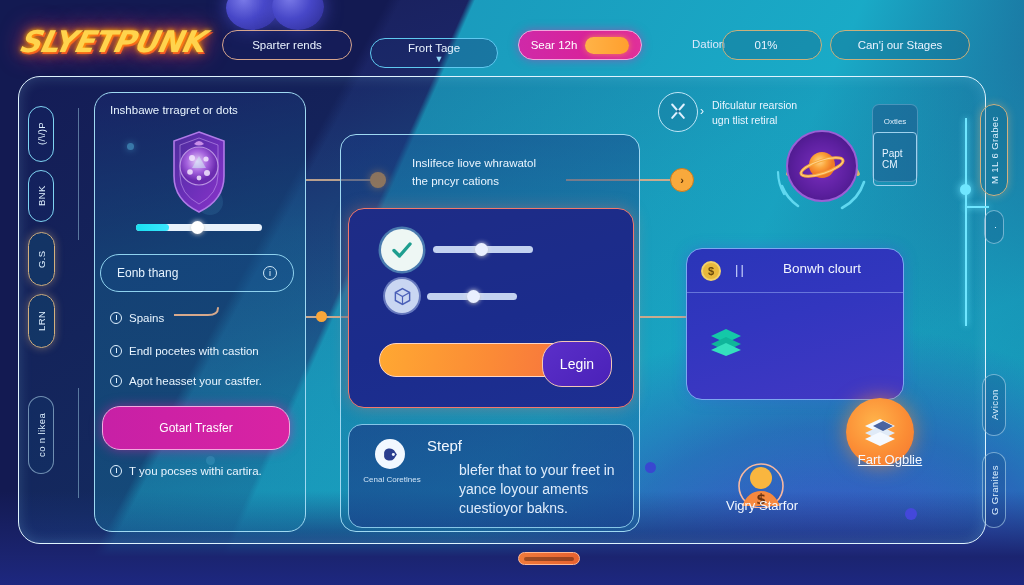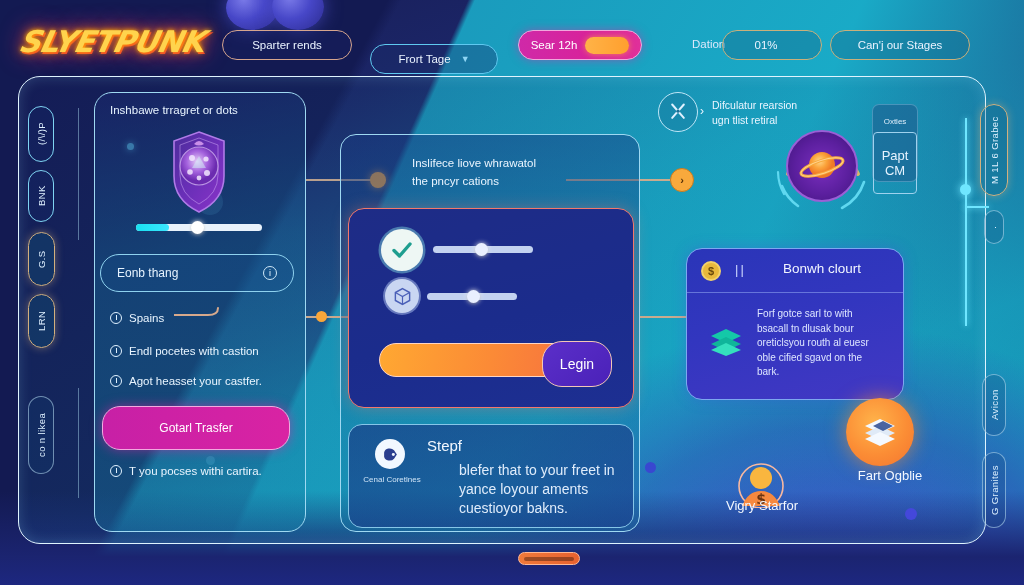--- a/index.html
+++ b/index.html
@@ -224,22 +224,22 @@
     display: flex; align-items: center; justify-content: center;
   }
 
   .note-card {
     position: absolute; left: 872px; top: 104px; width: 46px; height: 78px;
     border-radius: 7px; background: rgba(30,90,140,.55);
     border: 1px solid rgba(160,215,240,.35);
     display: flex; flex-direction: column; align-items: center; padding-top: 8px;
   }
   .note-label { font-size: 8px; color: #dfeefb; margin-top: 4px; }
-  .note-btn { margin-top: 6px; font-size: 13px; color: #e6f3ff;
-    border: 1px solid #9fd2ee; border-radius: 4px; padding: 15px 8px; text-align: center; }
+  .note-btn { margin-top: 6px; font-size: 10px; color: #e6f3ff;
+    border: 1px solid #9fd2ee; border-radius: 4px; padding: 15px 8px; }
 
   .info-card {
     position: absolute; left: 686px; top: 248px; width: 218px; height: 152px;
     border-radius: 16px; border: 1.2px solid #7da8f0;
     background: linear-gradient(165deg, #2a35b8 0%, #3236bf 45%, #4238c4 100%);
     box-shadow: 0 0 14px rgba(70,80,220,.35);
   }
   .info-head { position: absolute; left: 0; top: 0; width: 100%; height: 44px;
     border-bottom: 1px solid rgba(170,195,255,.45); }
   .coin-ico { position: absolute; left: 14px; top: 12px; width: 20px; height: 20px;
@@ -252,22 +252,22 @@
   .info-body { position: absolute; left: 70px; top: 58px; width: 128px;
     font-size: 10px; color: #dde5ff; line-height: 1.45; }
 
   .coin-big {
     position: absolute; left: 846px; top: 398px; width: 68px; height: 68px;
     border-radius: 50%;
     background: radial-gradient(circle at 42% 36%, #ffb34a 0%, #fb8d35 55%, #f4742f 100%);
     box-shadow: 0 0 20px rgba(250,145,55,.6);
     display: flex; align-items: center; justify-content: center;
   }
-  .coin-big-label { position: absolute; left: 830px; top: 468px; width: 120px;
-    text-align: center; font-size: 13px; color: #f3f8ff; }
+  .coin-big-label { position: absolute; left: 830px; top: 452px; width: 120px;
+    text-align: center; font-size: 13px; color: #f3f8ff; text-decoration: underline; }
 
   .user-ico { position: absolute; left: 730px; top: 462px; width: 62px; height: 44px; }
   .user-label { position: absolute; left: 700px; top: 498px; width: 124px;
     text-align: center; font-size: 13px; color: #f3f8ff; }
 
   .bottom-handle {
     position: absolute; left: 518px; top: 552px; width: 62px; height: 13px;
     border-radius: 7px;
     background: linear-gradient(90deg, #f07a3a, #e8622f);
     border: 1.4px solid #ffb894;
@@ -305,21 +305,21 @@
   <div class="dot-deco" style="left:206px;top:456px;width:9px;height:9px;background:rgba(120,200,235,.35);"></div>
 
   <div class="header">
     <div class="logo">SLYETPUNK</div>
     <div class="logo-slash"></div>
 
     <div class="pill pill-outline-warm" style="left:222px;top:30px;width:130px;">
       <span>Sparter rends</span>
     </div>
 
-    <div class="pill pill-outline-cyan" style="left:370px;top:44px;width:128px;">
+    <div class="pill pill-outline-cyan" style="left:370px;top:38px;width:128px;flex-direction:column;">
       <span>Frort Tage</span>
       <span class="chev">▼</span>
     </div>
 
     <div class="pill pill-magenta" style="left:518px;top:30px;width:124px;">
       <span>Sear 12h</span>
       <span class="knob"></span>
     </div>
 
     <div class="hdr-plain" style="left:692px;top:38px;">Dation</div>
@@ -549,21 +549,20 @@
     <div class="coin-ico">$</div>
     <div class="info-bars">||</div>
     <div class="info-title">Bonwh clourt</div>
     <div class="stack-ico">
       <svg width="34" height="30" viewBox="0 0 34 30">
         <path d="M17 2 L32 9 L17 16 L2 9 Z" fill="#14c8a8"></path>
         <path d="M17 10 L32 17 L17 24 L2 17 Z" fill="#0fb59a"></path>
         <path d="M17 16 L32 23 L17 29 L2 23 Z" fill="#34e0bd"></path>
       </svg>
     </div>
-    <div class="info-body">Forf gotce sarl to with bsacall tn dlusak bour oreticlsyou routh al euesr oble cified sgavd on the bark.</div>
   </div>
 
   <div class="coin-big">
     <svg width="34" height="30" viewBox="0 0 34 30">
       <path d="M17 2 L32 9 L17 16 L2 9 Z" fill="#f4f9ff"></path>
       <path d="M17 9 L32 16 L17 23 L2 16 Z" fill="#dfeaf7"></path>
       <path d="M17 15 L32 22 L17 29 L2 22 Z" fill="#f4f9ff"></path>
       <path d="M20 4 L30 9 L20 14 L10 9 Z" fill="#2b4a8f" opacity=".85"></path>
     </svg>
   </div>

